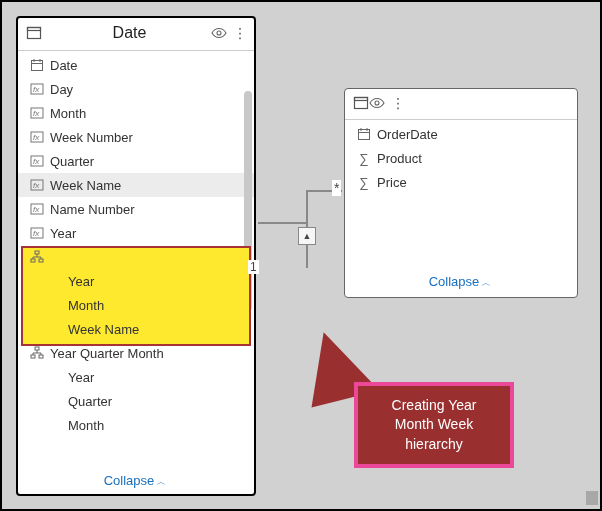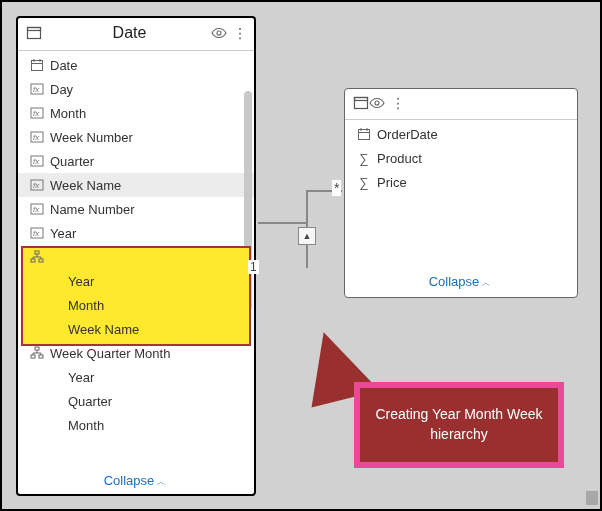--- a/index.html
+++ b/index.html
@@ -32,21 +32,21 @@
   .conn{position:absolute;border:1px solid #888;background:#eee;}
   .conn-h1{left:256px;top:220px;width:48px;height:0;border-top:1px solid #888;background:none;}
   .conn-v{left:304px;top:188px;width:0;height:78px;border-left:1px solid #888;background:none;}
   .conn-h2{left:304px;top:188px;width:36px;height:0;border-top:1px solid #888;background:none;}
   .card-end{position:absolute;font-size:12px;color:#444;background:#fff;}
   .one{left:246px;top:258px;padding:0 2px;}
   .star{left:330px;top:178px;padding:0 2px;font-size:14px;}
   .dir-btn{position:absolute;left:296px;top:225px;width:18px;height:18px;background:#f6f6f6;border:1px solid #888;display:flex;align-items:center;justify-content:center;font-size:9px;color:#444;}
 
   
-  .callout{position:absolute;left:352px;top:380px;width:210px;height:86px;background:#9a2f2f;border:6px solid #ec4899;color:#fff;display:flex;align-items:center;justify-content:flex-start;text-align:center;font-size:14px;line-height:1.4;padding:6px 14px;}
+  .callout{position:absolute;left:352px;top:380px;width:160px;height:86px;background:#9a2f2f;border:4px solid #ec4899;color:#fff;display:flex;align-items:center;justify-content:flex-start;text-align:center;font-size:14px;line-height:1.4;padding:6px 14px;}
   .callout-tail{position:absolute;left:300px;top:328px;width:0;height:0;border-left:30px solid transparent;border-right:40px solid transparent;border-bottom:70px solid #9a2f2f;transform:rotate(-14deg);}
 
   
   .page-scroll{position:absolute;right:2px;top:2px;width:12px;height:503px;}
   .page-scroll .thumb{position:absolute;bottom:2px;right:0;width:12px;height:14px;background:#a8a8a8;}
 
   
   svg{display:block;}
 </style>
 </head>
@@ -170,21 +170,21 @@
           </div>
           <div class="row">
             <span class="ic">
               <svg width="14" height="14" viewBox="0 0 14 14">
                 <rect x="5" y="1" width="4" height="3" fill="none" stroke="#666"></rect>
                 <rect x="1" y="9" width="4" height="3" fill="none" stroke="#666"></rect>
                 <rect x="9" y="9" width="4" height="3" fill="none" stroke="#666"></rect>
                 <path d="M7 4 v3 M3 9 v-2 h8 v2" fill="none" stroke="#666"></path>
               </svg>
             </span>
-            <span>Week Quarter Month</span>
+            <span>Year Quarter Month</span>
           </div>
           <div class="row ind">
             <span>Year</span>
           </div>
           <div class="row ind">
             <span>Quarter</span>
           </div>
           <div class="row ind">
             <span>Month</span>
           </div>

